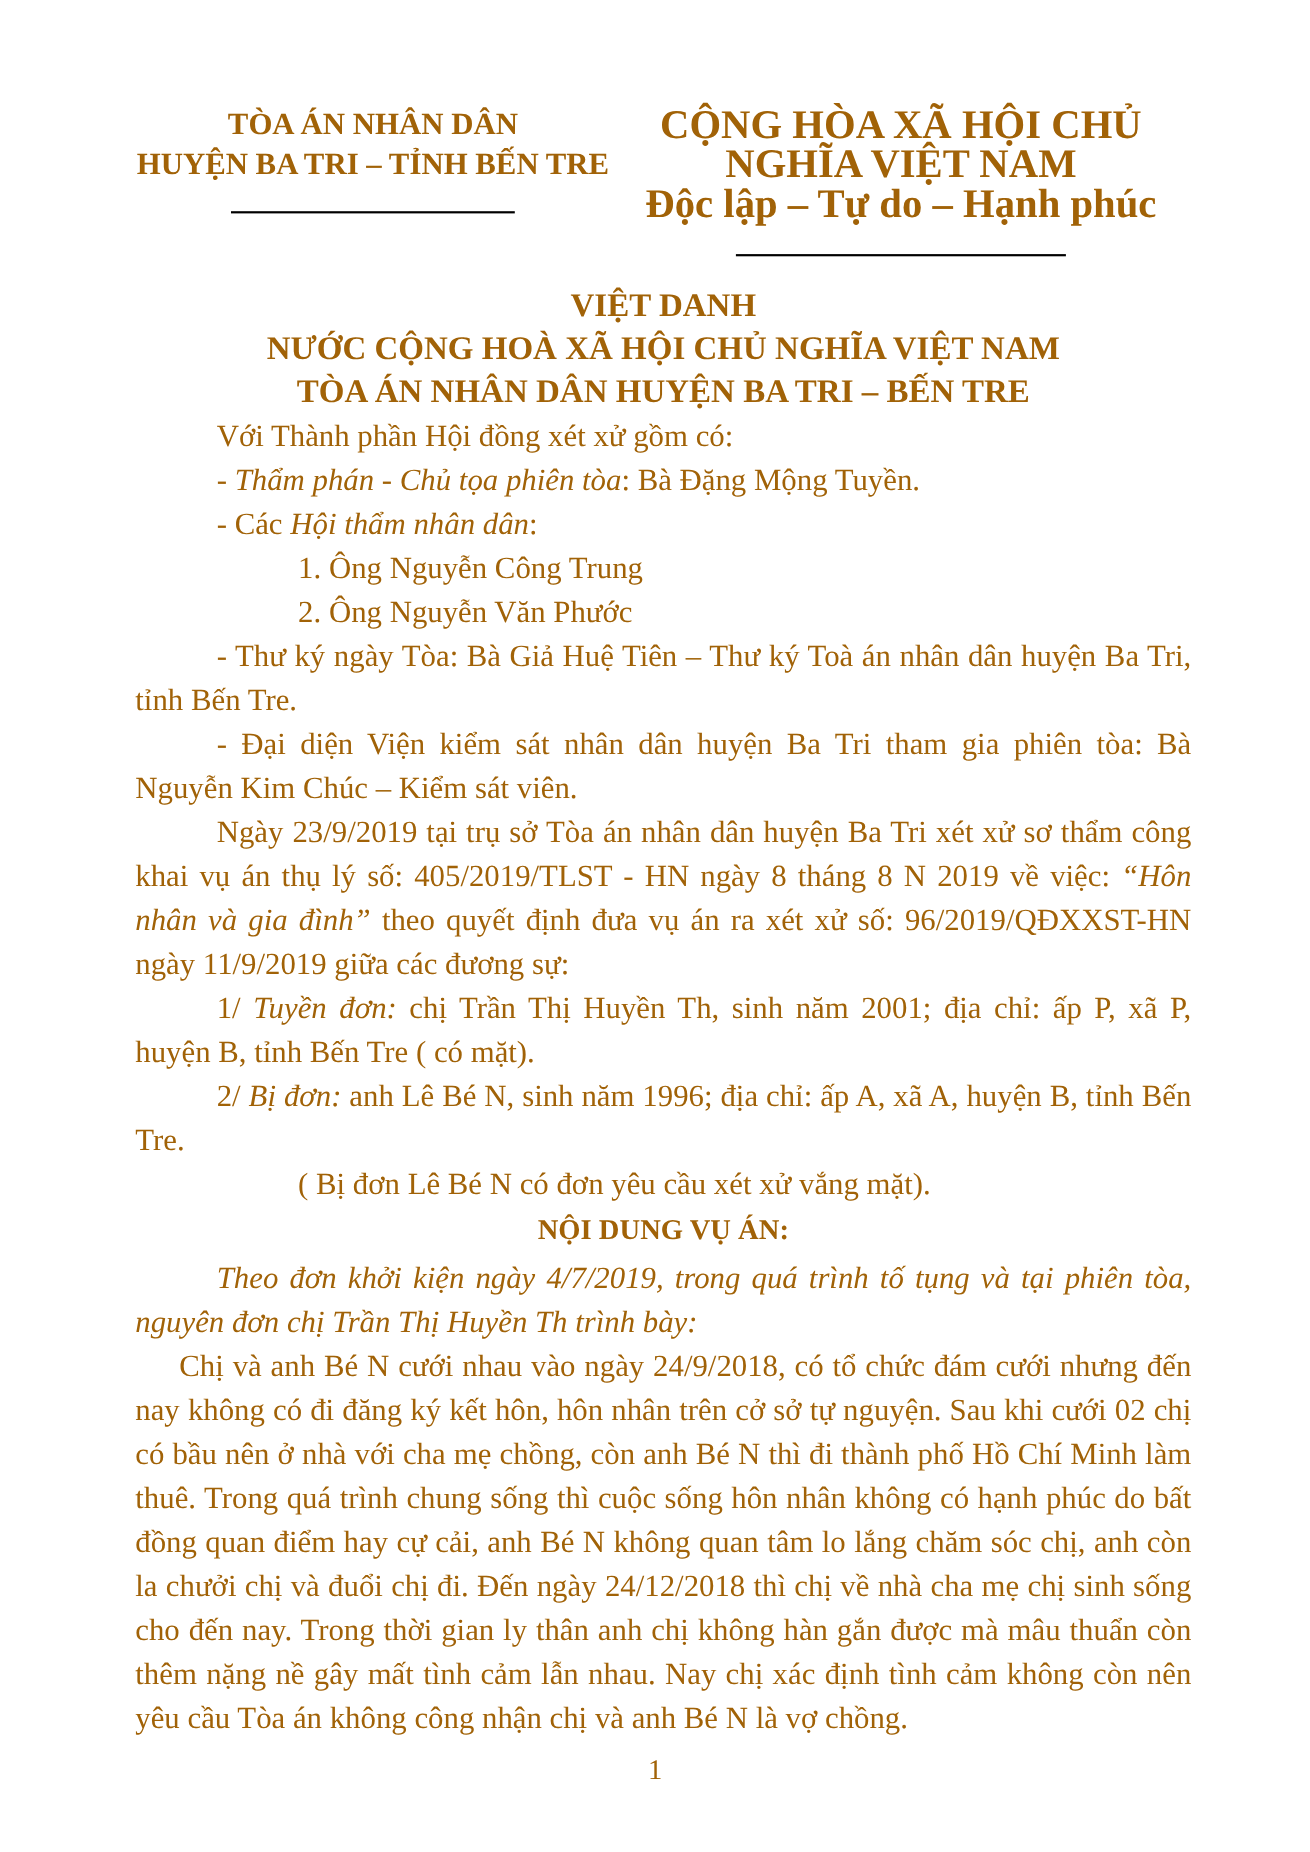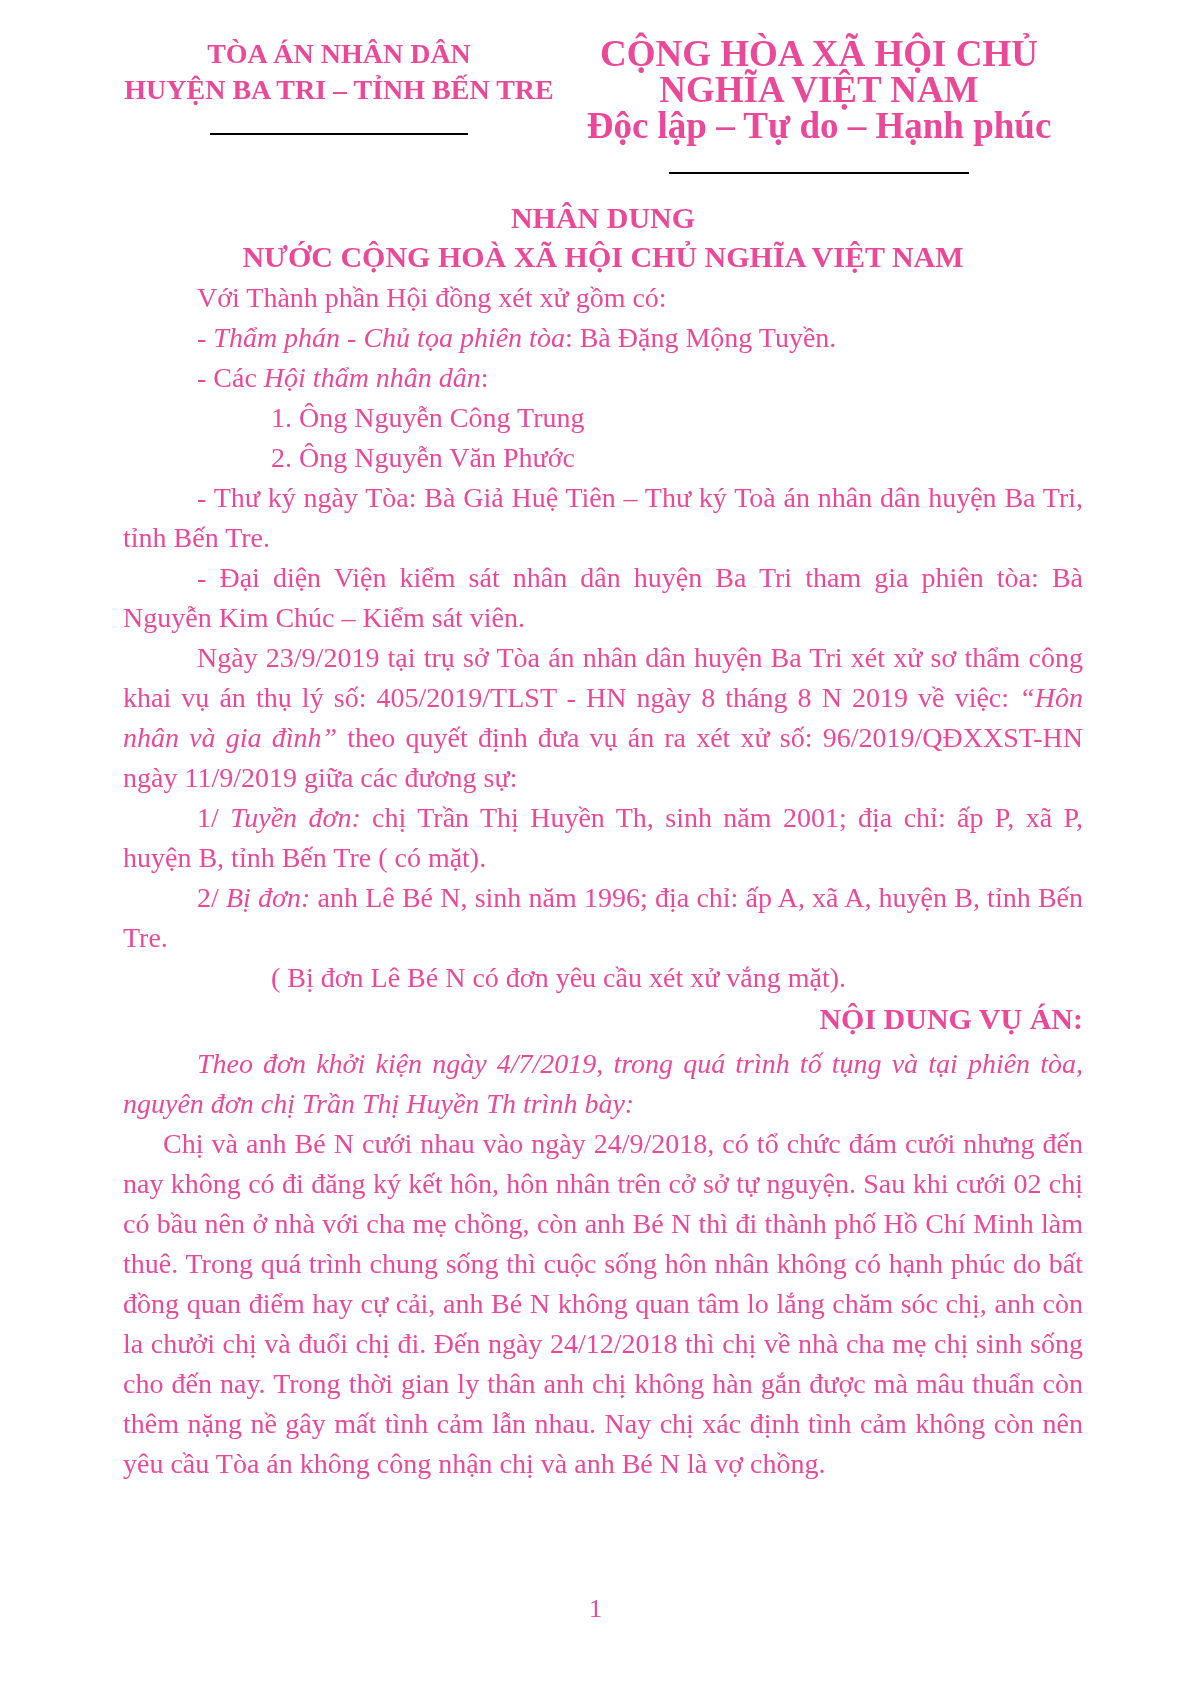--- a/index.html
+++ b/index.html
@@ -2,24 +2,24 @@
 <html lang="vi"><head>
 <meta charset="utf-8">
 <style>
   html, body { margin: 0; padding: 0; background: #ffffff; }
   .page {
     position: relative;
     width: 1191px;
     height: 1684px;
     box-sizing: border-box;
     background: #ffffff;
-    color: #ec4899;
+    color: #a16207;
     font-family: "Liberation Serif", "DejaVu Serif", serif;
     font-size: 28px;
-    padding: 36px 108px 0 123px;
+    padding: 96px 108px 0 123px;
     overflow: hidden;
   }
   
   .header { display: flex; width: 100%; }
   .header-col { text-align: center; font-weight: bold; line-height: 36px; }
   .header-col.left  { width: 45%; font-size: 28px; }
   .header-col.right { width: 55%; font-size: 37px; }
   .rule {
     display: inline-block;
     border-top: 2px solid #000;
@@ -42,23 +42,23 @@
   
   .body { margin-top: 2px; line-height: 40px; }
   .body p { margin: 0; text-align: justify; }
   .indent  { text-indent: 74px; }
   .indent2 { text-indent: 148px; }
   .para    { text-indent: 74px; }
   .note    { text-indent: 148px; text-align: center; }
   .small-indent { text-indent: 40px; }
   .section-heading {
     margin: 0;
-    text-align: right;
+    text-align: center;
     font-weight: bold;
-    font-size: 30px;
+    font-size: 26px;
     line-height: 42px;
   }
   .statement-intro { margin-top: 4px !important; }
   .i { font-style: italic; }
   .b { font-weight: normal; }
   
   .page-number {
     position: absolute;
     bottom: 60px;
     left: 0;
@@ -80,22 +80,23 @@
     </div>
     <div class="header-col right">
       <div>CỘNG HÒA XÃ HỘI CHỦ NGHĨA VIỆT NAM</div>
       <div>Độc lập – Tự do – Hạnh phúc</div>
       <span class="rule rule-right"></span>
     </div>
   </div>
 
 
   <div class="title-block">
-    <div>NHÂN DUNG</div>
+    <div>VIỆT DANH</div>
     <div>NƯỚC CỘNG HOÀ XÃ HỘI CHỦ NGHĨA VIỆT NAM</div>
+    <div>TÒA ÁN NHÂN DÂN HUYỆN BA TRI – BẾN TRE</div>
   </div>
 
   <div class="body">
 
     <p class="indent b">Với Thành phần Hội đồng xét xử gồm có:</p>
 
     <p class="indent"><span>- </span><span class="i">Thẩm phán - Chủ tọa phiên tòa</span><span>: Bà Đặng Mộng Tuyền.</span></p>
 
     <p class="indent"><span>- Các </span><span class="i">Hội thẩm nhân dân</span><span>:</span></p>
 

